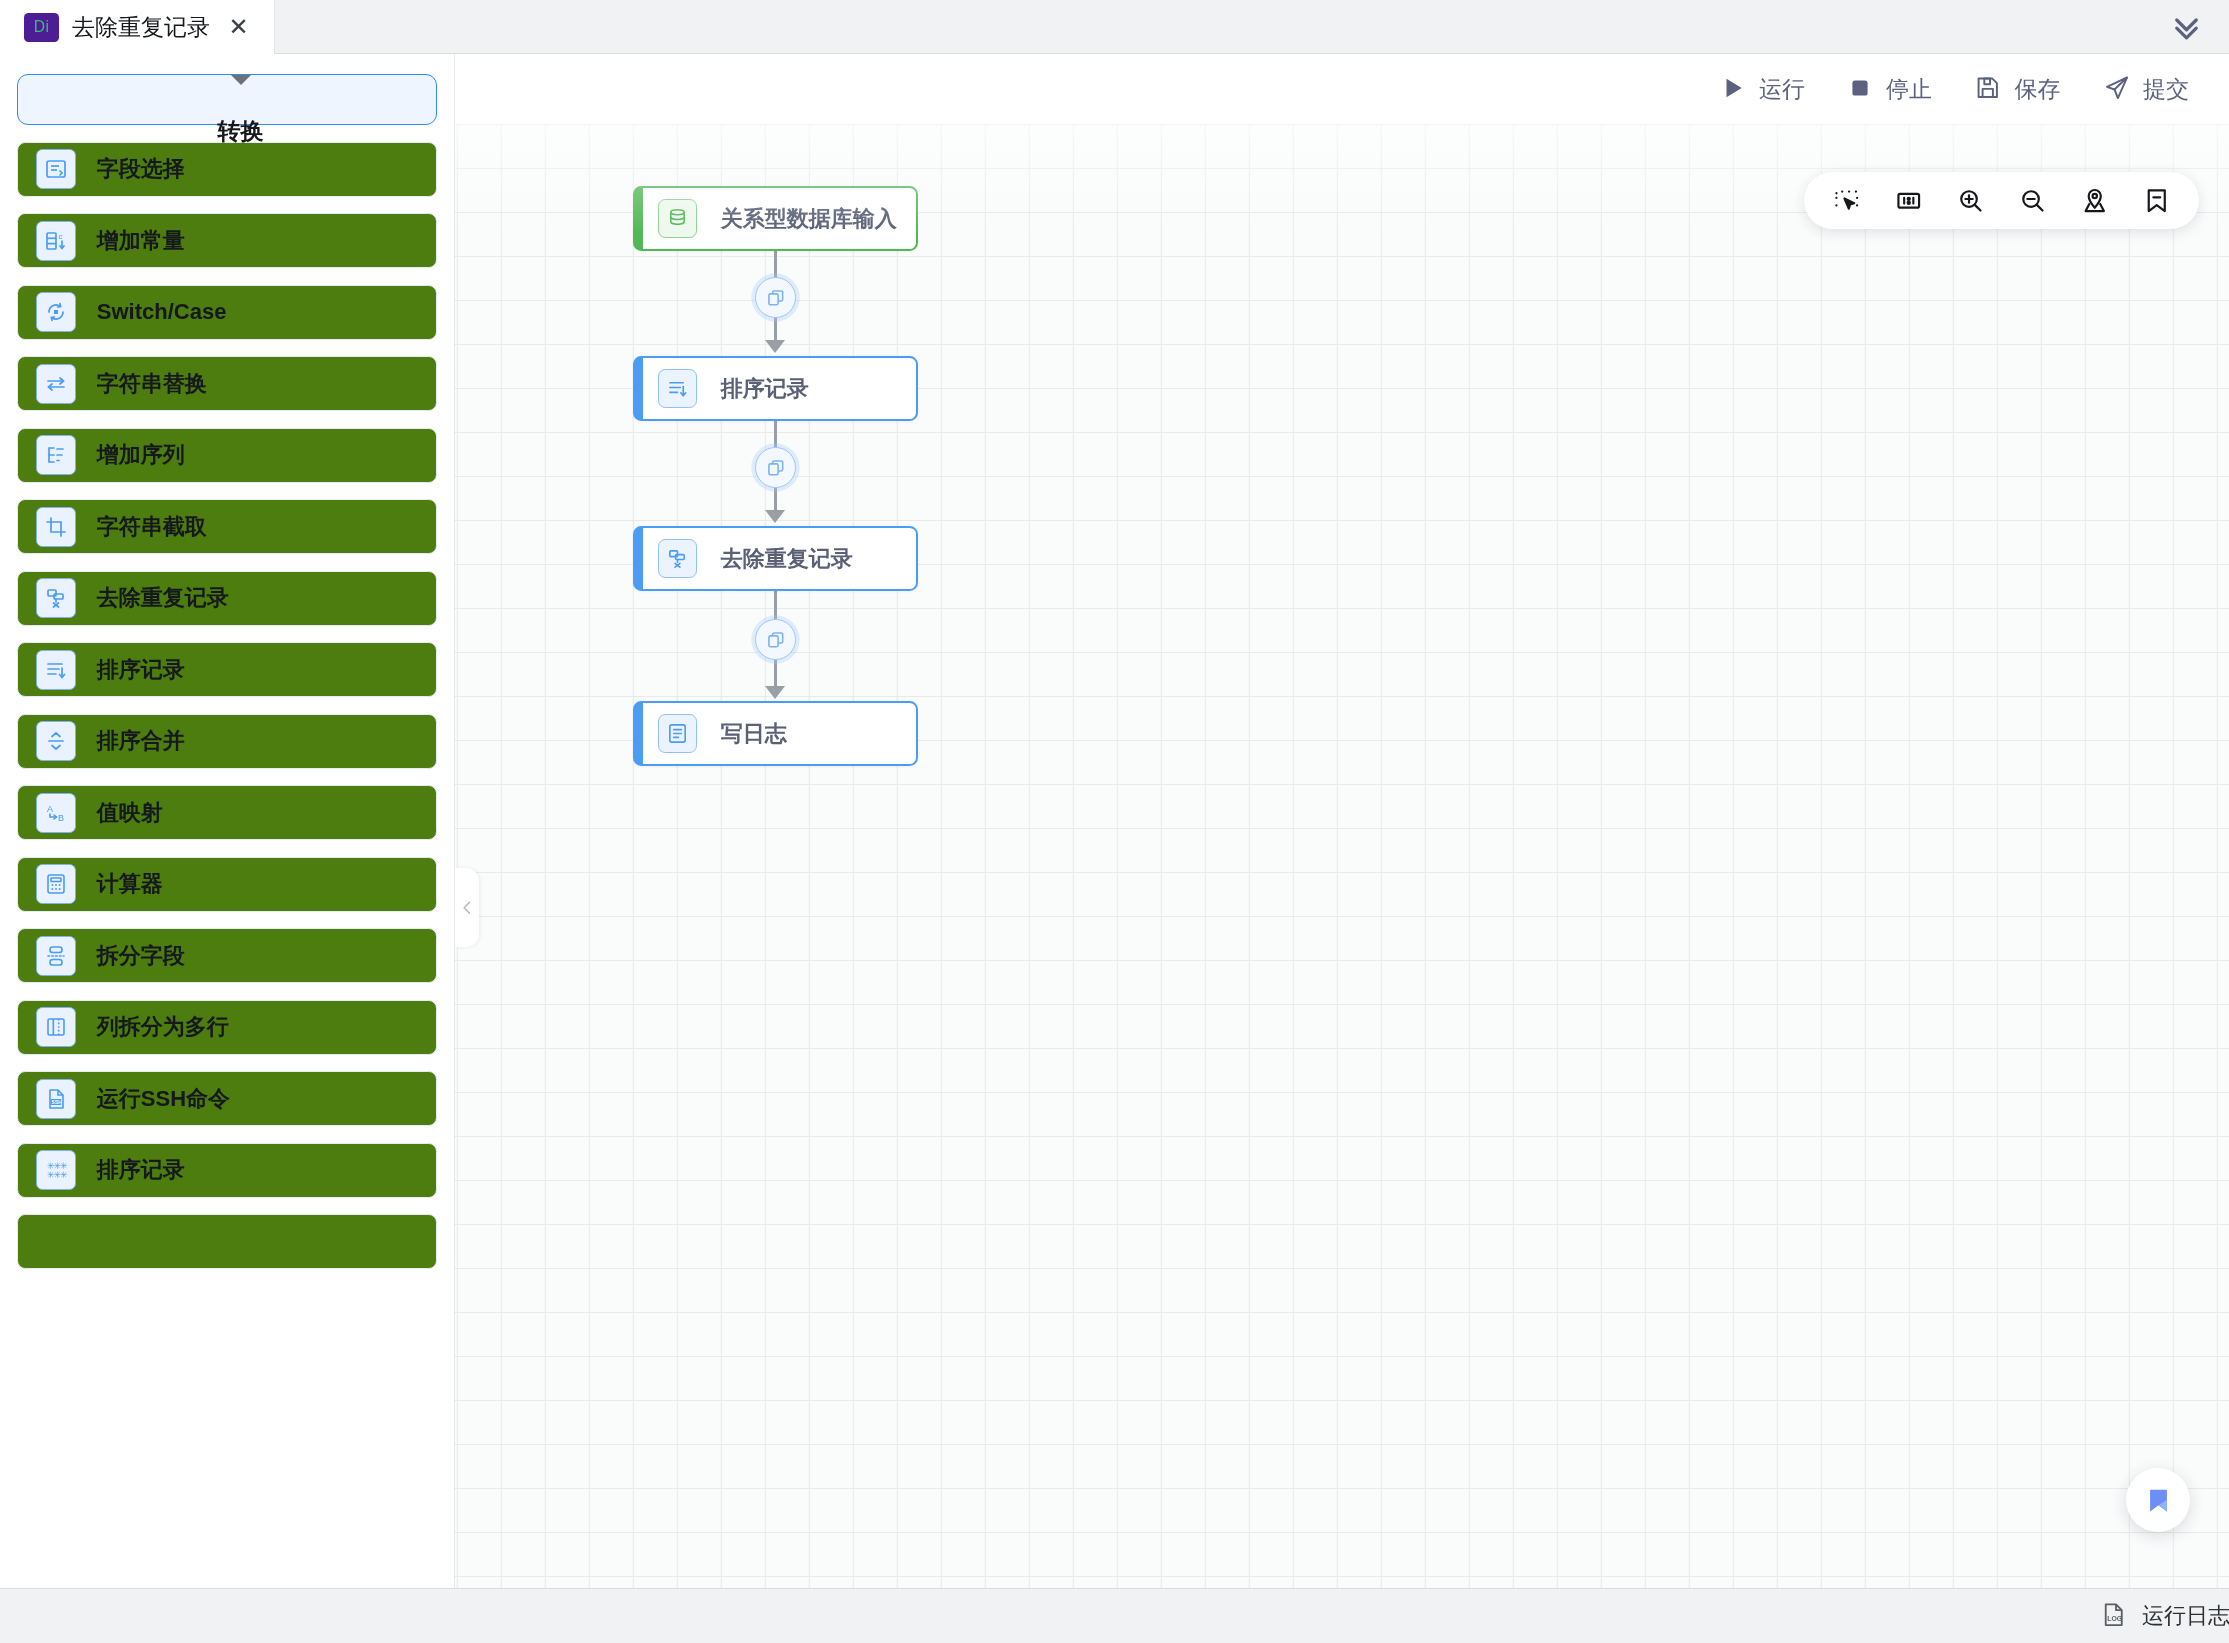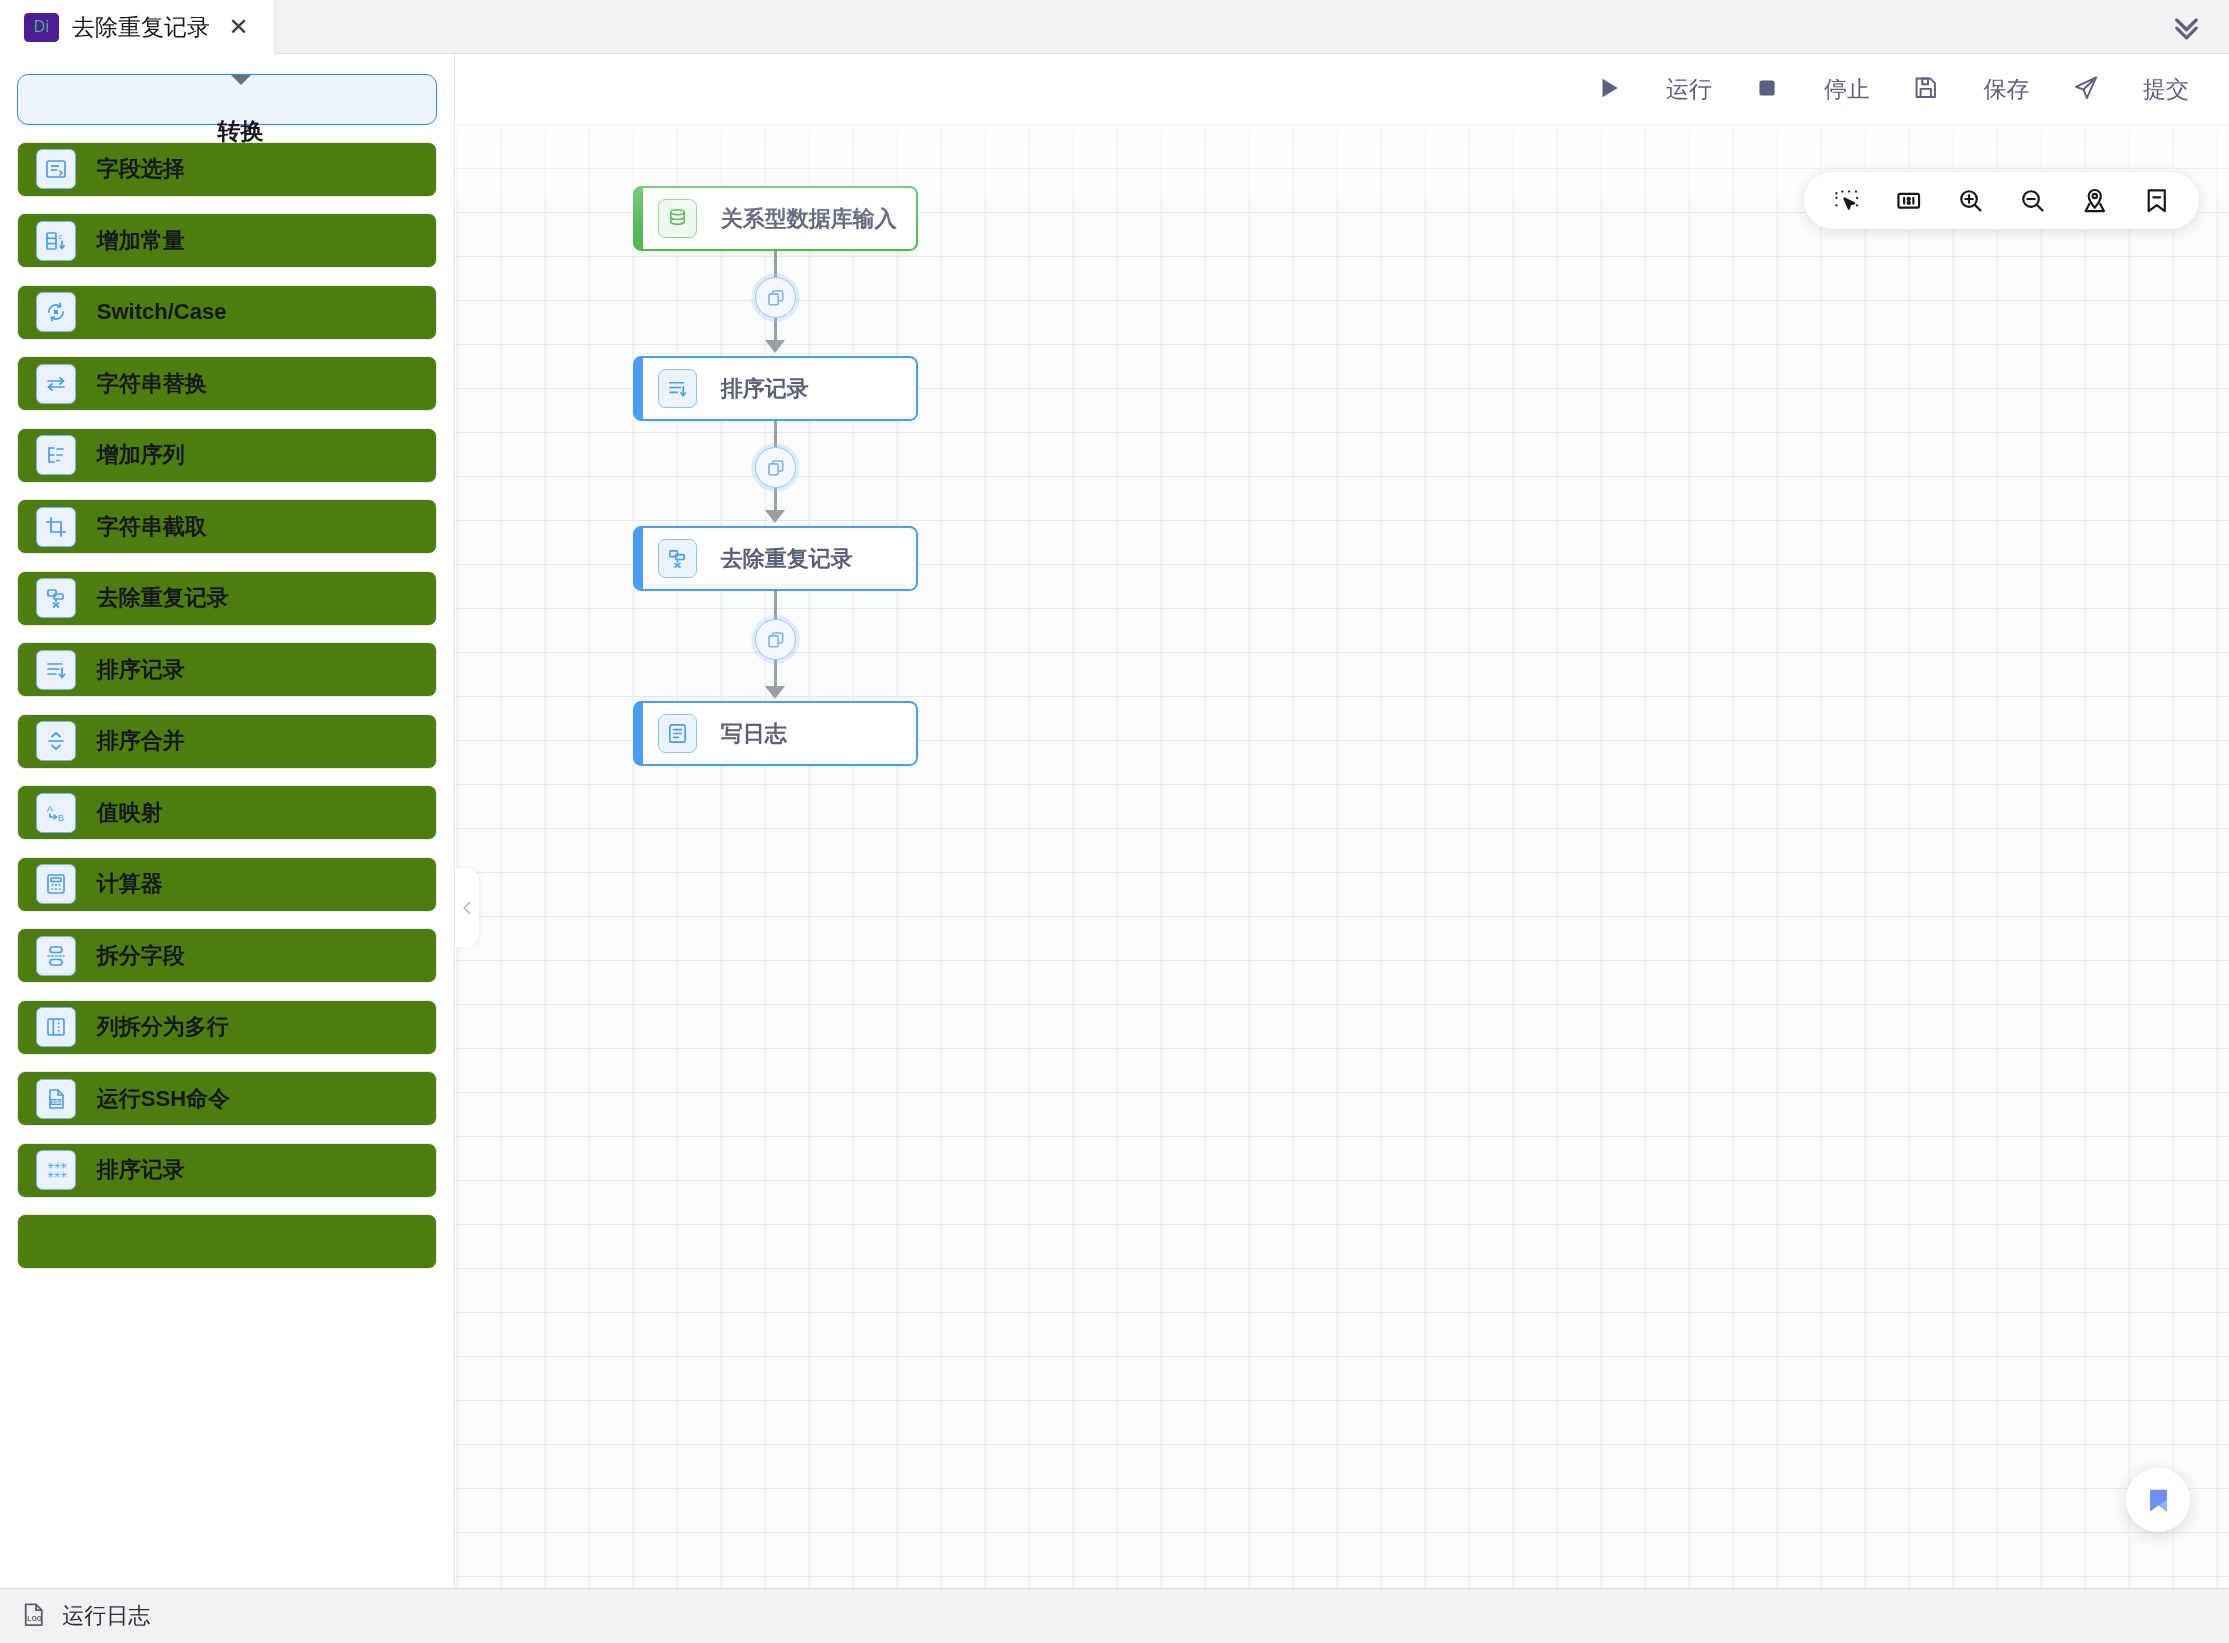--- a/index.html
+++ b/index.html
@@ -123,21 +123,21 @@
     position: absolute; top: 54px; left: 455px;
     width: 1774px; height: 70px;
     background: #ffffff;
     display: flex; align-items: center; justify-content: flex-end;
     gap: 42px; padding-right: 40px;
   }
   .action {
     display: flex; align-items: center; gap: 13px;
     cursor: pointer;
   }
-  .action-label { font-size: 23px; color: #5c6180; font-weight: 400; margin-left: 31px; }
+  .action-label { font-size: 23px; color: #5c6180; font-weight: 400; }
 
   
   .canvas {
     position: absolute; top: 124px; left: 455px;
     width: 1774px; height: 1465px;
     background-color: #fafbfb;
     background-image:
       linear-gradient(to right, #e7eaea 0.9px, transparent 0.9px),
       linear-gradient(to bottom, #e7eaea 0.9px, transparent 0.9px);
     background-size: 44px 44px;
@@ -244,21 +244,21 @@
     cursor: pointer; z-index: 6;
   }
 
   
   .statusbar {
     position: absolute; left: 0; bottom: 0;
     width: 2230px; height: 55px;
     background: #f1f2f3;
     border-top: 0.9px solid #d9dce0;
     display: flex; align-items: center;
-    gap: 14.7px; padding-left: 20px;
+    gap: 14.7px; padding-left: 20px; justify-content: flex-end;
   }
   .status-label { font-size: 22px; color: #2c3035; }
 </style>
 </head>
 <body>
 
 <div class="tabbar">
   <div class="tab">
     <span class="tab-badge">Di</span>
     <span class="tab-title">去除重复记录</span>

